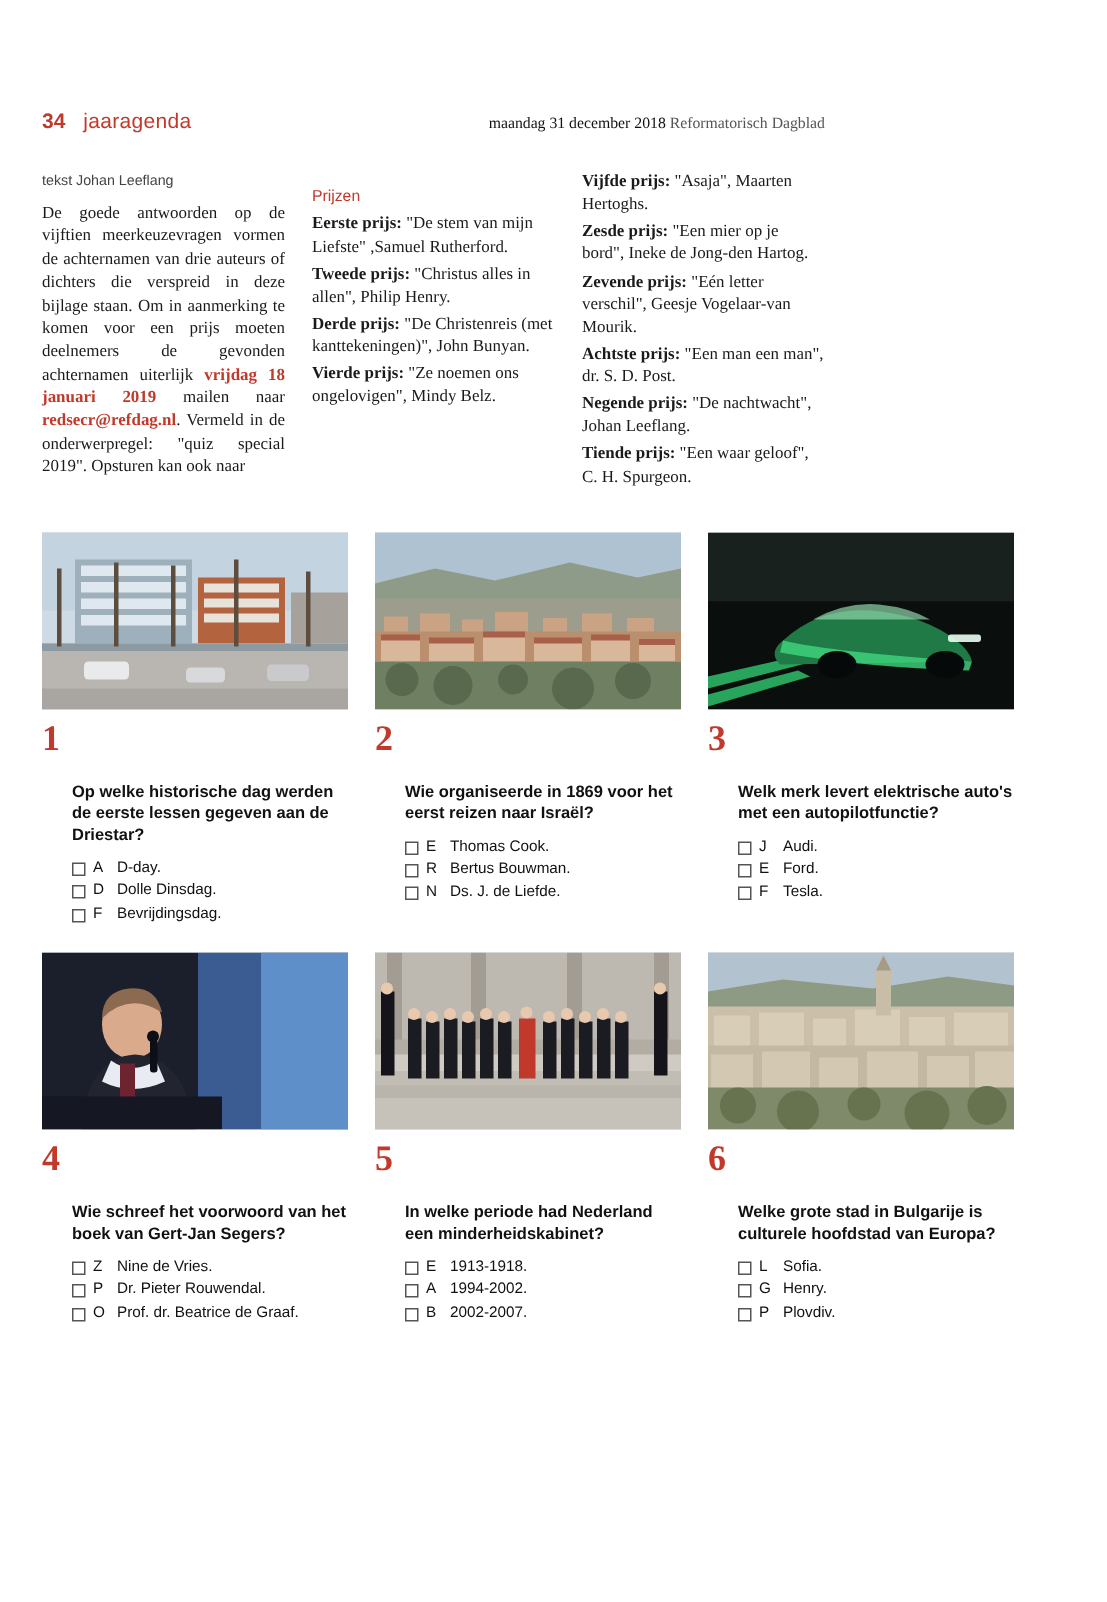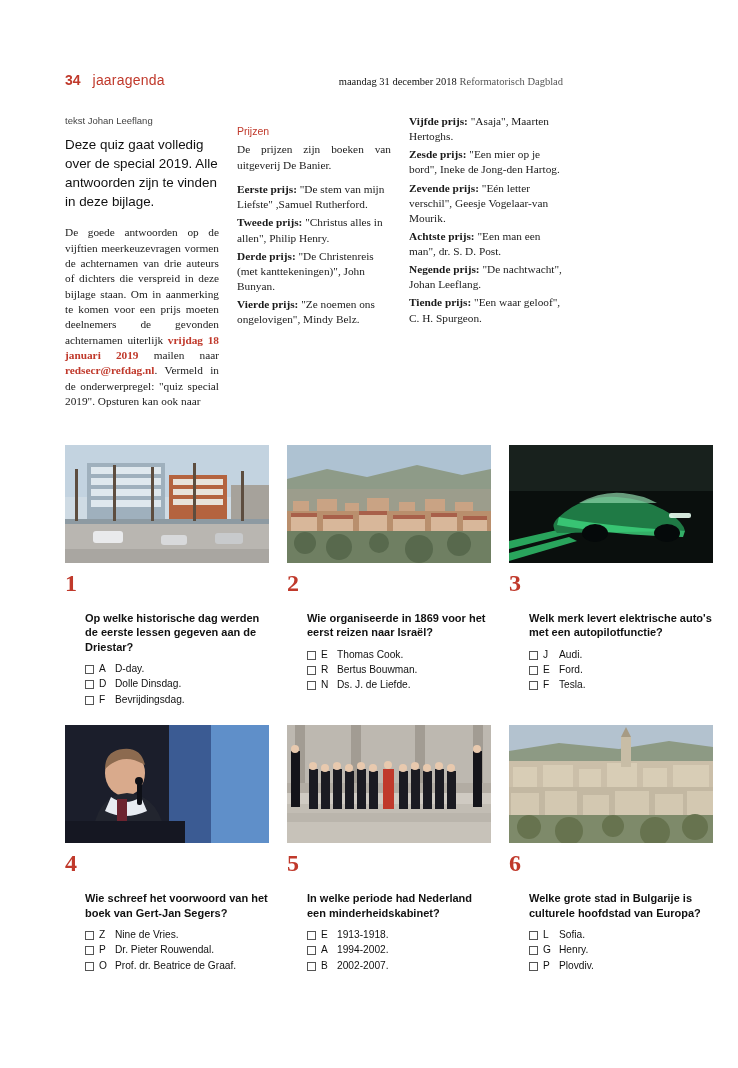--- a/index.html
+++ b/index.html
@@ -10,25 +10,25 @@
   body {
     width: 738px;
     height: 1068px;
     font-family: "Liberation Serif", serif;
     color: #1a1a1a;
     position: relative;
     overflow: hidden;
   }
   .page {
     position: absolute;
-    left: 13px; top: 0;
+    left: 0; top: 0;
     width: 594px;
     height: 1068px;
     box-sizing: border-box;
-    padding: 72px 44px 30px 52px;
+    padding: 72px 44px 30px 28px;
   }
 
   
   .masthead {
     display: flex;
     align-items: baseline;
     border-bottom: 0;
     margin-bottom: 26px;
   }
   .page-num {
@@ -193,27 +193,25 @@
       <span class="date">maandag 31 december 2018</span>
       <span class="paper">Reformatorisch Dagblad</span>
     </span>
   </div>
 
 
   <div class="intro">
 
     <div class="col">
       <div class="byline">tekst Johan Leeflang</div>
-      <p class="lead">Deze quiz gaat volledig over de special 2019. Alle antwoorden zijn te vinden in deze bijlage.</p>
       <p class="body-p"><span>De goede antwoorden op de vijftien meerkeuzevragen vormen de achternamen van drie auteurs of dichters die verspreid in deze bijlage staan. Om in aanmerking te komen voor een prijs moeten deelnemers de gevonden achternamen uiterlijk </span><span class="link-red">vrijdag 18 januari 2019</span><span> mailen naar </span><span class="link-red">redsecr@refdag.nl</span><span>. Vermeld in de onderwerpregel: "quiz special 2019". Opsturen kan ook naar</span></p>
     </div>
 
     <div class="col">
       <div class="subhead">Prijzen</div>
-      <p class="body-p">De prijzen zijn boeken van uitgeverij De Banier.</p>
       <p class="prize-line"><b>Eerste prijs:</b> <span>"De stem van mijn Liefste" ,Samuel Rutherford.</span></p>
       <p class="prize-line"><b>Tweede prijs:</b> <span>"Christus alles in allen", Philip Henry.</span></p>
       <p class="prize-line"><b>Derde prijs:</b> <span>"De Christenreis (met kanttekeningen)", John Bunyan.</span></p>
       <p class="prize-line"><b>Vierde prijs:</b> <span>"Ze noemen ons ongelovigen", Mindy Belz.</span></p>
     </div>
 
     <div class="col">
       <p class="prize-line"><b>Vijfde prijs:</b> <span>"Asaja", Maarten Hertoghs.</span></p>
       <p class="prize-line"><b>Zesde prijs:</b> <span>"Een mier op je bord", Ineke de Jong-den Hartog.</span></p>
       <p class="prize-line"><b>Zevende prijs:</b> <span>"Eén letter verschil", Geesje Vogelaar-van Mourik.</span></p>

